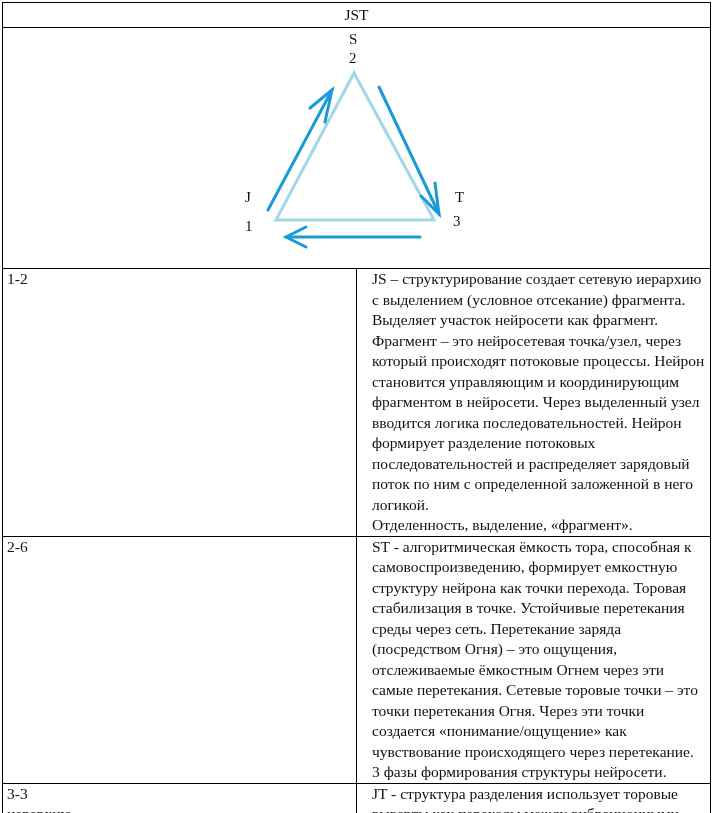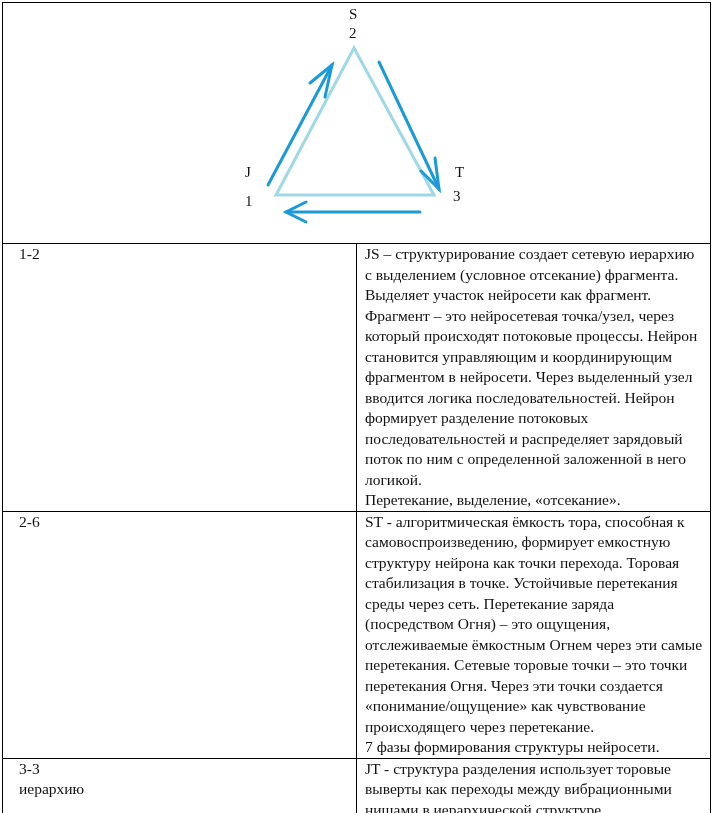--- a/index.html
+++ b/index.html
@@ -8,30 +8,33 @@
     font-family: "Liberation Serif", "DejaVu Serif", serif;
     font-size: 15.5px; color: #111;
   }
   table {
     position: absolute; left: 2px; top: 2px;
     border-collapse: collapse; width: 709px; table-layout: fixed;
   }
   td { border: 1px solid #000; vertical-align: top; padding: 0 5px; line-height: 20.5px; }
   .hdr { text-align: center; height: 24px; line-height: 24px; }
   .diagram-cell { height: 240px; padding: 0; position: relative; }
-  .c1 { width: 96px; padding-left: 16px; }
-  .c2 { padding-left: 8px; }
+  .c1 { width: 96px; padding-left: 4px; }
+  .c2 { padding-left: 15px; }
   .para { display: block; }
   svg text { font-family: "Liberation Serif", "DejaVu Serif", serif; font-size: 15px; fill: #111; }
 </style>
 </head>
 <body>
 
 <table>
   <tbody>
+      <tr>
+    <td colspan="2" class="hdr">JST</td>
+  </tr>
   <tr>
     <td colspan="2" class="diagram-cell">
       <svg width="709" height="240" viewBox="0 0 709 240" style="position:absolute;left:0;top:0;">
         <defs></defs>
 
         <polygon points="351,45 273,192 431,192" fill="none" stroke="#9fd8e6" stroke-width="3"></polygon>
 
         <g stroke="#1a9ad6" stroke-width="3" fill="none" stroke-linecap="round">
           <line x1="265" y1="182" x2="329" y2="62"></line>
           <polyline points="307,80 329,62 322,94"></polyline>
@@ -52,28 +55,28 @@
         <text x="242" y="203">1</text>
         <text x="452" y="174">T</text>
         <text x="450" y="198">3</text>
       </svg>
     </td>
   </tr>
   <tr>
     <td class="c1">1-2</td>
     <td class="c2">
       <span class="para">JS – структурирование создает сетевую иерархию с выделением (условное отсекание) фрагмента. Выделяет участок нейросети как фрагмент. Фрагмент – это нейросетевая точка/узел, через который происходят потоковые процессы. Нейрон становится управляющим и координирующим фрагментом в нейросети. Через выделенный узел вводится логика последовательностей. Нейрон формирует разделение потоковых последовательностей и распределяет зарядовый поток по ним с определенной заложенной в него логикой.</span>
-      <span class="para">Перетекание, выделение, «отсекание».</span>
+      <span class="para">Отделенность, выделение, «фрагмент».</span>
     </td>
   </tr>
   <tr>
     <td class="c1">2-6</td>
     <td class="c2">
       <span class="para">ST - алгоритмическая ёмкость тора, способная к самовоспроизведению, формирует емкостную структуру нейрона как точки перехода. Торовая стабилизация в точке. Устойчивые перетекания среды через сеть. Перетекание заряда (посредством Огня) – это ощущения, отслеживаемые ёмкостным Огнем через эти самые перетекания. Сетевые торовые точки – это точки перетекания Огня. Через эти точки создается «понимание/ощущение» как чувствование происходящего через перетекание.</span>
-      <span class="para">7 фазы формирования структуры нейросети.</span>
+      <span class="para">3 фазы формирования структуры нейросети.</span>
     </td>
   </tr>
   <tr>
     <td class="c1">
       <span class="para">3-3</span>
       <span class="para">иерархию</span>
     </td>
     <td class="c2">
       <span class="para">JT - структура разделения использует торовые выверты как переходы между вибрационными нишами в иерархической структуре.</span>
 

